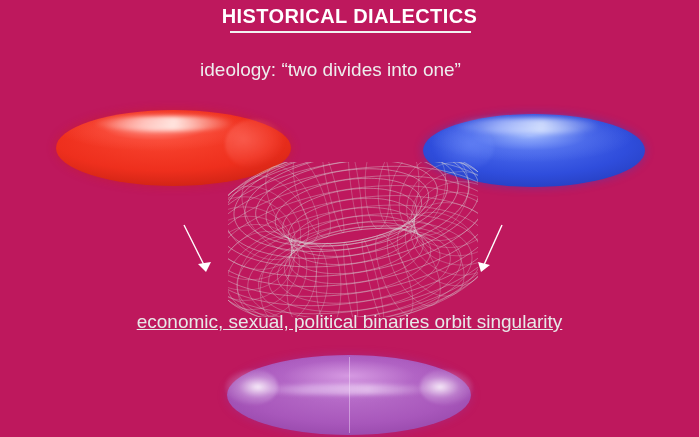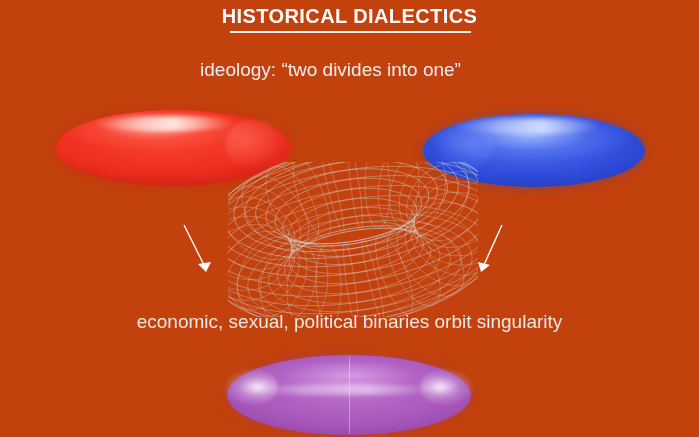--- a/index.html
+++ b/index.html
@@ -4,21 +4,21 @@
 <style>
   html, body {
     margin: 0;
     padding: 0;
     background: #000000;
   }
   #slide {
     position: relative;
     width: 699px;
     height: 437px;
-    background: #c2410c;
+    background: #be185d;
     overflow: hidden;
     font-family: "Liberation Sans", sans-serif;
   }
 
   
   .title {
     position: absolute;
     top: 5px;
     left: 0;
     width: 699px;
@@ -55,20 +55,21 @@
   .caption {
     position: absolute;
     top: 311px;
     left: 0;
     width: 699px;
     text-align: center;
     color: #e8e8e8;
     font-size: 19px;
     font-weight: normal;
     font-family: "Liberation Sans", sans-serif;
+    text-decoration: underline;
   }
 
   
   .blob {
     position: absolute;
     border-radius: 50%;
   }
   .blob .gloss {
     position: absolute;
     border-radius: 50%;

